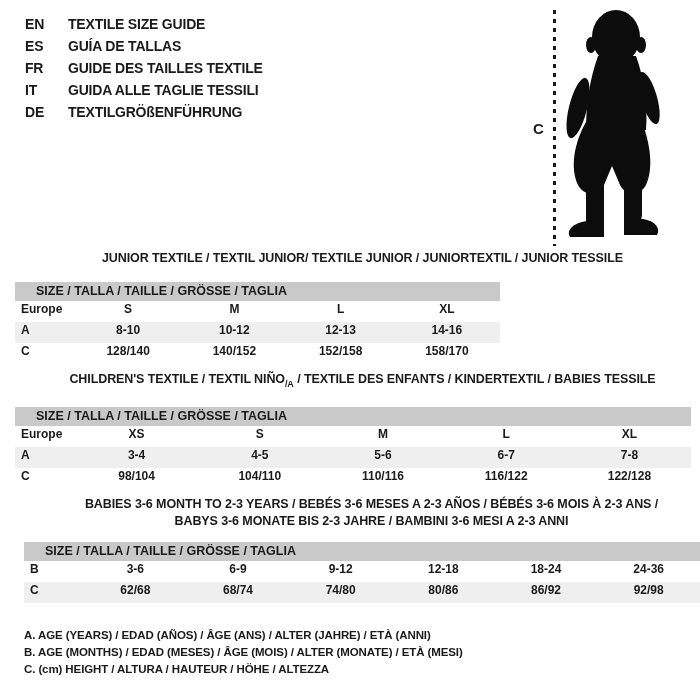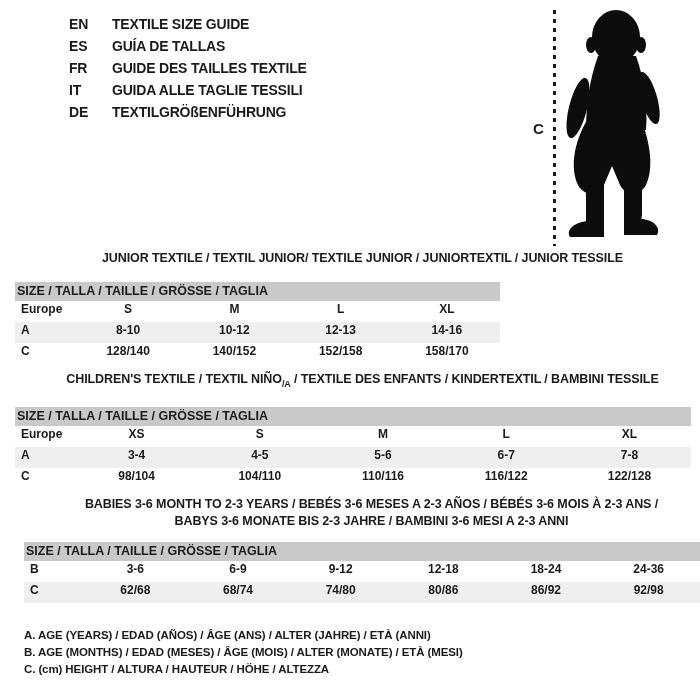--- a/index.html
+++ b/index.html
@@ -8,21 +8,21 @@
     font-family:"Liberation Sans", sans-serif;
     color:#1a1a1a;
     position:relative; overflow:hidden;
     -webkit-font-smoothing:antialiased;
   }
   .canvas { position:absolute; inset:0; width:700px; height:700px; }
 
   
   .langs { position:absolute; top:13px; left:25px; }
   .lang-row { display:flex; height:22px; align-items:center; font-weight:bold; font-size:14px; letter-spacing:-0.2px; }
-  .lang-code { width:43px;margin-left:44px; }
+  .lang-code { width:43px; }
 
   
   .figure-line {
     position:absolute; left:553px; top:10px; width:3px; height:236px;
     background:repeating-linear-gradient(to bottom,#1a1a1a 0 4px,transparent 4px 9px);
   }
   .figure-c { position:absolute; left:533px; top:120px; font-weight:bold; font-size:15px; }
   .baby { position:absolute; left:560px; top:8px; }
 
   
@@ -33,21 +33,21 @@
   .sec-title { margin-left:25px; font-weight:bold; font-size:12.5px; letter-spacing:-0.1px; line-height:17px;text-align:center; }
   .subsc { font-size:9px; vertical-align:sub; }
 
   .size-table { margin-left:15px; width:676px; }
   #sec-junior  .size-table { margin-top:15px; width:485px; }
   #sec-children .size-table { margin-top:14px; }
   #sec-babies  .size-table { margin-top:12px; }
 
   .thead {
     height:19px; line-height:19px; background:#c9c9c9;
-    padding-left:2px; font-weight:bold; font-size:12.5px; box-sizing:border-box;
+    padding-left:21px; font-weight:bold; font-size:12.5px; box-sizing:border-box;
   }
   .trow { display:flex; height:21px; line-height:17px; font-weight:bold; font-size:12px; }
   .trow.shaded { background:#efefef; }
   .tlabel { width:60px; padding-left:6px; box-sizing:border-box; flex:0 0 60px; }
   .tcell { flex:1; text-align:center; }
 
   
   .footnotes { position:absolute; left:24px; top:627px; font-weight:bold; font-size:11.5px; line-height:17px; letter-spacing:-0.1px; }
 </style>
 </head>
@@ -121,21 +121,21 @@
           <span class="tcell">128/140</span>
           <span class="tcell">140/152</span>
           <span class="tcell">152/158</span>
           <span class="tcell">158/170</span>
         </div>
       </div>
   </div>
 
   <div class="section" id="sec-children">
     <div class="sec-title">
-      <span>CHILDREN'S TEXTILE / TEXTIL NIÑO</span><span class="subsc">/A</span><span> / TEXTILE DES ENFANTS / KINDERTEXTIL / BAMBINI TESSILE</span>
+      <span>CHILDREN'S TEXTILE / TEXTIL NIÑO</span><span class="subsc">/A</span><span> / TEXTILE DES ENFANTS / KINDERTEXTIL / BABIES TESSILE</span>
     </div>
     <div class="size-table">
         <div class="thead">SIZE / TALLA / TAILLE / GRÖSSE / TAGLIA</div>
         <div class="trow">
           <span class="tlabel">Europe</span>
           <span class="tcell">XS</span>
           <span class="tcell">S</span>
           <span class="tcell">M</span>
           <span class="tcell">L</span>
           <span class="tcell">XL</span>

